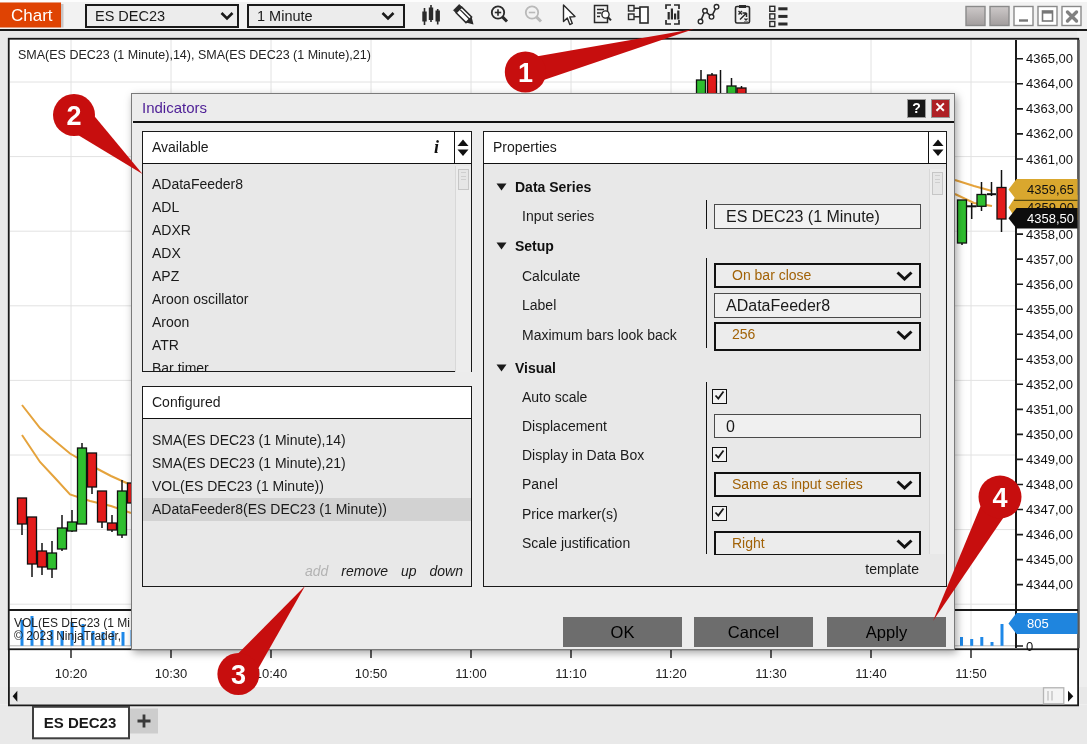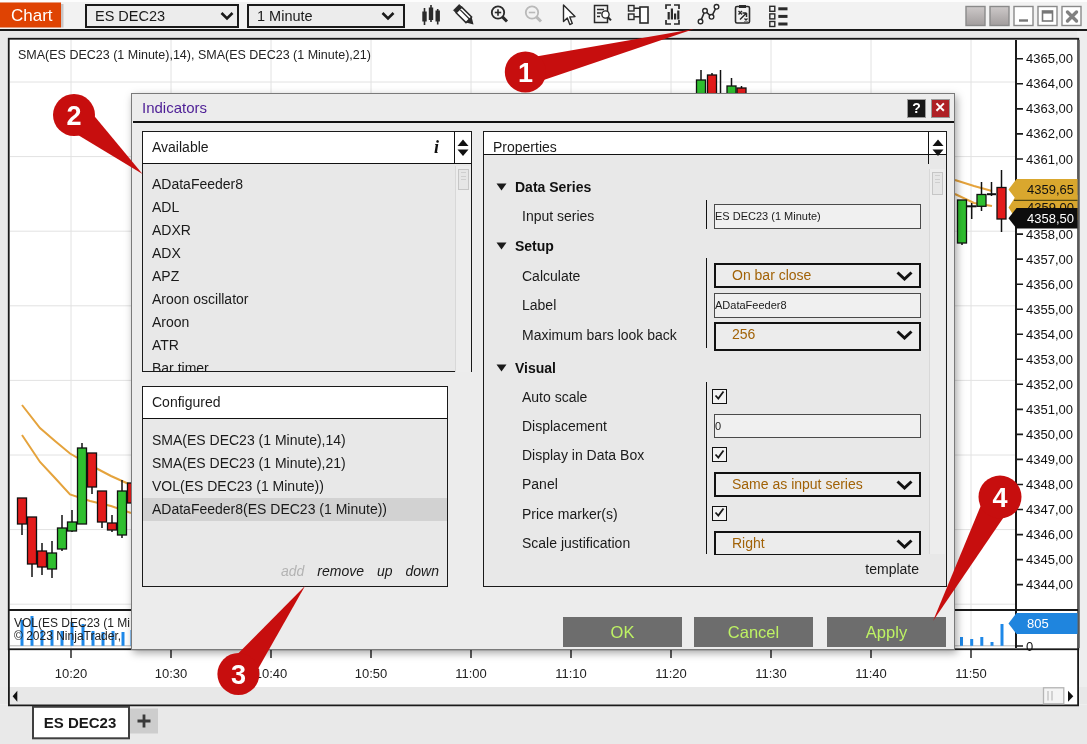--- a/index.html
+++ b/index.html
@@ -25,28 +25,28 @@
 .sbthumb{position:absolute;left:1.5px;width:11px;background:#e6e6e6;border:1px solid #c6c6c6}
 .sbthumb::before{content:"";position:absolute;left:2px;right:2px;top:2px;height:8px;background:repeating-linear-gradient(#cfcfcf 0 1px,rgba(0,0,0,0) 1px 3.5px)}
 .cmds{position:absolute;right:8px;top:176px;font-size:14px;font-style:italic;color:#1a1a1a}
 .cmds span{margin-left:13px}
 .cmds .dis{color:#b3b3b3}
 .pcontent{position:absolute;left:0;top:33.5px;right:0;height:389.5px;overflow:hidden}
 .psect{position:absolute;left:12px;height:24px;line-height:24px;font-size:14px;font-weight:bold;color:#111;display:flex;align-items:center}
 .plab{position:absolute;left:38px;height:24px;line-height:24px;font-size:14px;color:#1a1a1a}
 .vsep{position:absolute;left:222px;width:1.4px;background:#111}
 .tbox{position:absolute;left:230px;width:206.5px;background:#f0f0f0;border:1.3px solid #4a4a4a;
-  font-size:11px;color:#1a1a1a;padding-left:0;line-height:23px}
+  font-size:16px;color:#1a1a1a;padding-left:11px;line-height:23px}
 .combo{position:absolute;left:230px;width:206.5px;background:#ececec;border:2px solid #111;
   font-size:14px;color:#a16207;padding-left:16px;line-height:21px}
 .chevs{position:absolute;right:6px;top:6px}
 .chk{position:absolute;left:228px;width:15px;height:15px;background:#f2f2f2;border:1.6px solid #111;
   line-height:8px;padding:.5px}
 .tmpl{position:absolute;right:27px;top:429px;font-size:14px;color:#1a1a1a}
-.dbtn{position:absolute;top:522.5px;width:119px;height:30px;background:#6d6d6d;color:#bef264;
+.dbtn{position:absolute;top:522.5px;width:119px;height:30px;background:#6d6d6d;color:#000000;
   font-size:16.5px;text-align:center;line-height:30px}
 </style></head>
 <body>
 <svg id="chart" width="1087" height="744" viewBox="0 0 1087 744" style="position:absolute;left:0;top:0">
     <rect x="0" y="31" width="1087" height="713" fill="#ffffff"></rect>
     <rect x="0" y="31" width="1087" height="7" fill="#e9e9e9"></rect>
     <rect x="0" y="31" width="8" height="655" fill="#e9e9e9"></rect>
     <rect x="1077" y="31" width="10" height="655" fill="#eeeeee"></rect>
     <rect x="10" y="40" width="1067" height="608" fill="#ffffff"></rect>
     <path d="M71 40 V609 M71 611 V648 M171 40 V609 M171 611 V648 M271 40 V609 M271 611 V648 M371 40 V609 M371 611 V648 M471 40 V609 M471 611 V648 M571 40 V609 M571 611 V648 M671 40 V609 M671 611 V648 M771 40 V609 M771 611 V648 M871 40 V609 M871 611 V648 M971 40 V609 M971 611 V648" stroke="#e2e2e2" stroke-width="1"></path>
@@ -281,34 +281,34 @@
         <div class="li">APZ</div>
         <div class="li">Aroon oscillator</div>
         <div class="li">Aroon</div>
         <div class="li">ATR</div>
         <div class="li">Bar timer</div>
       </div>
       <div class="sbtrack" style="top:33.5px;height:206px">
         <div class="sbthumb" style="top:3px;height:21px"></div>
       </div>
     </div>
-    <div class="gbox" style="left:10px;top:292px;width:306px;height:201px">
+    <div class="gbox" style="left:10px;top:292px;width:330px;height:201px">
       <div class="ghead" style="height:32px">
         <span class="ghlabel">Configured</span>
       </div>
       <div class="glist" style="top:33.5px;height:166px;padding-top:8.5px">
         <div class="li">SMA(ES DEC23 (1 Minute),14)</div>
         <div class="li">SMA(ES DEC23 (1 Minute),21)</div>
         <div class="li">VOL(ES DEC23 (1 Minute))</div>
         <div class="li sel">ADataFeeder8(ES DEC23 (1 Minute))</div>
       </div>
       <div class="cmds"><span class="dis">add</span><span>remove</span><span>up</span><span>down</span></div>
     </div>
     <div class="gbox" style="left:351px;top:37px;width:464px;height:456px">
-      <div class="ghead" style="height:23px">
+      <div class="ghead" style="height:32px">
         <span class="ghlabel">Properties</span>
         <span class="gvline" style="left:444px"></span>
         <svg width="12" height="18" viewBox="0 0 12 18" style="position:absolute;left:448px;top:6.5px">
           <polygon points="0.5,7 11.5,7 6,0.5" fill="#111"></polygon>
           <polygon points="0.5,10.5 11.5,10.5 6,17" fill="#111"></polygon>
         </svg>
       </div>
       <div class="pcontent">
         <div class="psect" style="top:9.5px"><svg width="11" height="8" viewBox="0 0 11 8" style="margin-right:8px">
             <polygon points="0.5,0.5 10.5,0.5 5.5,7.5" fill="#1a1a1a"></polygon>

